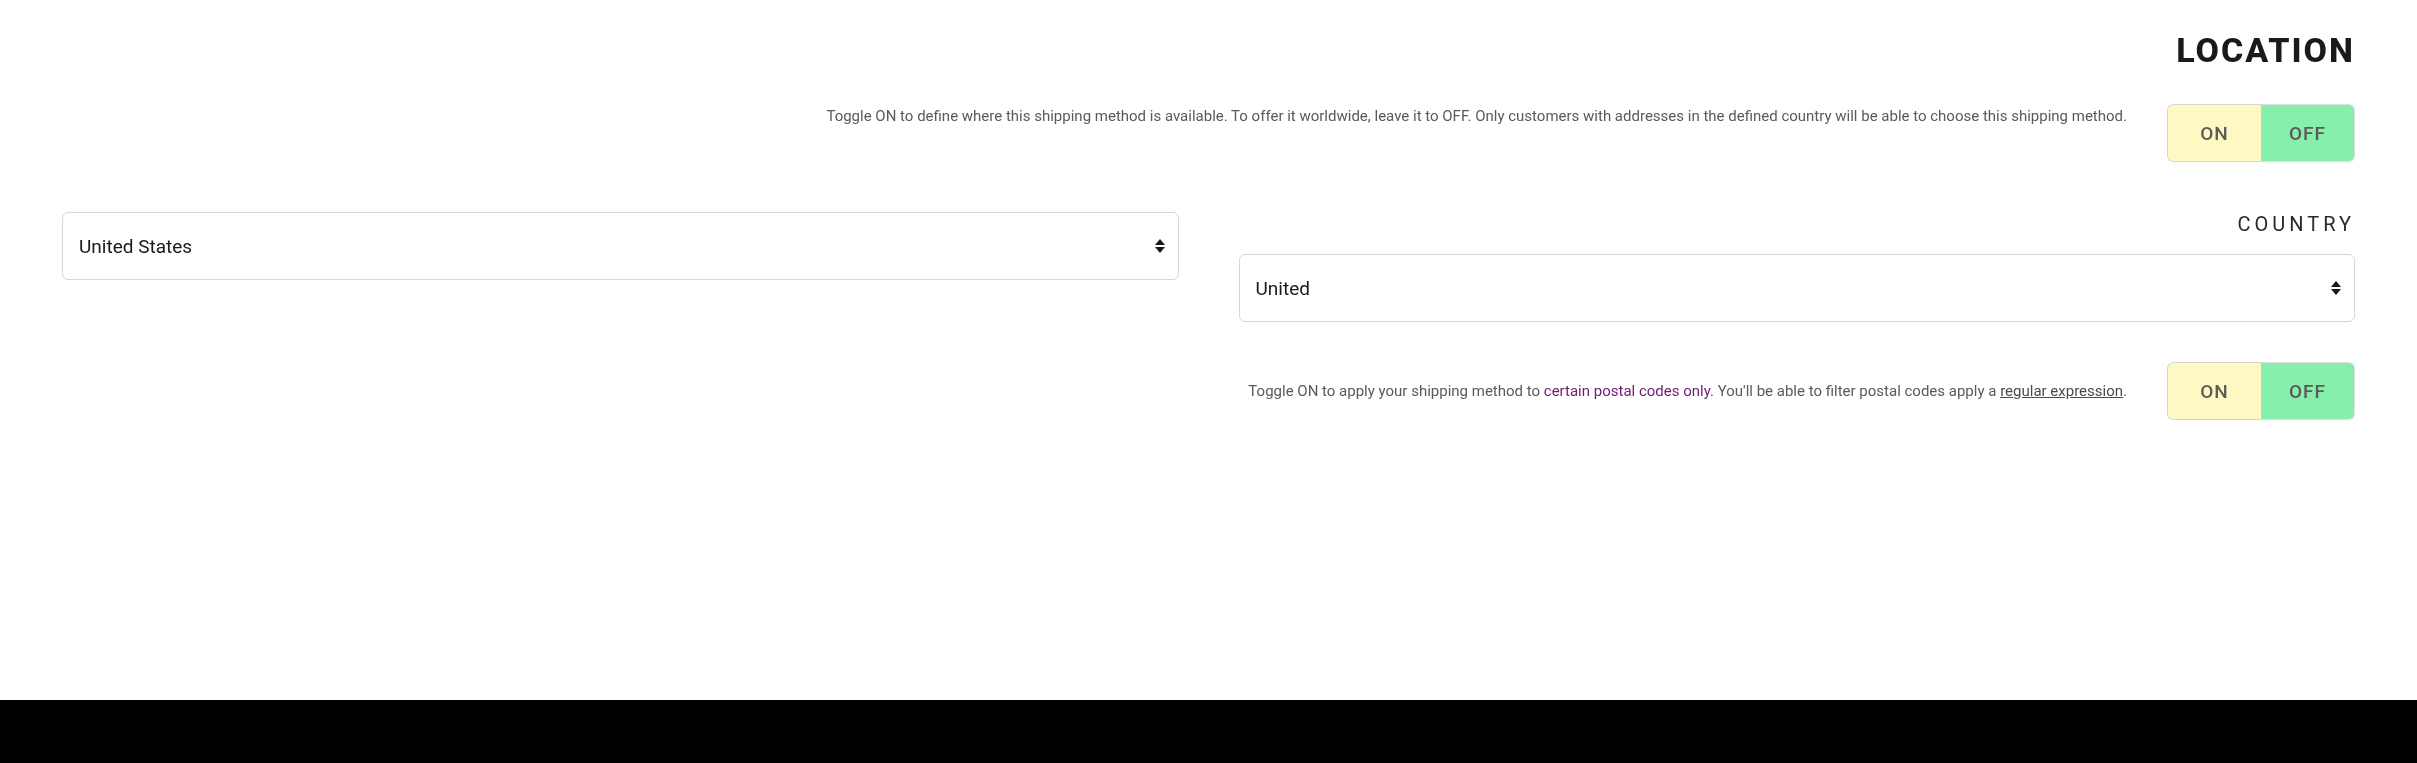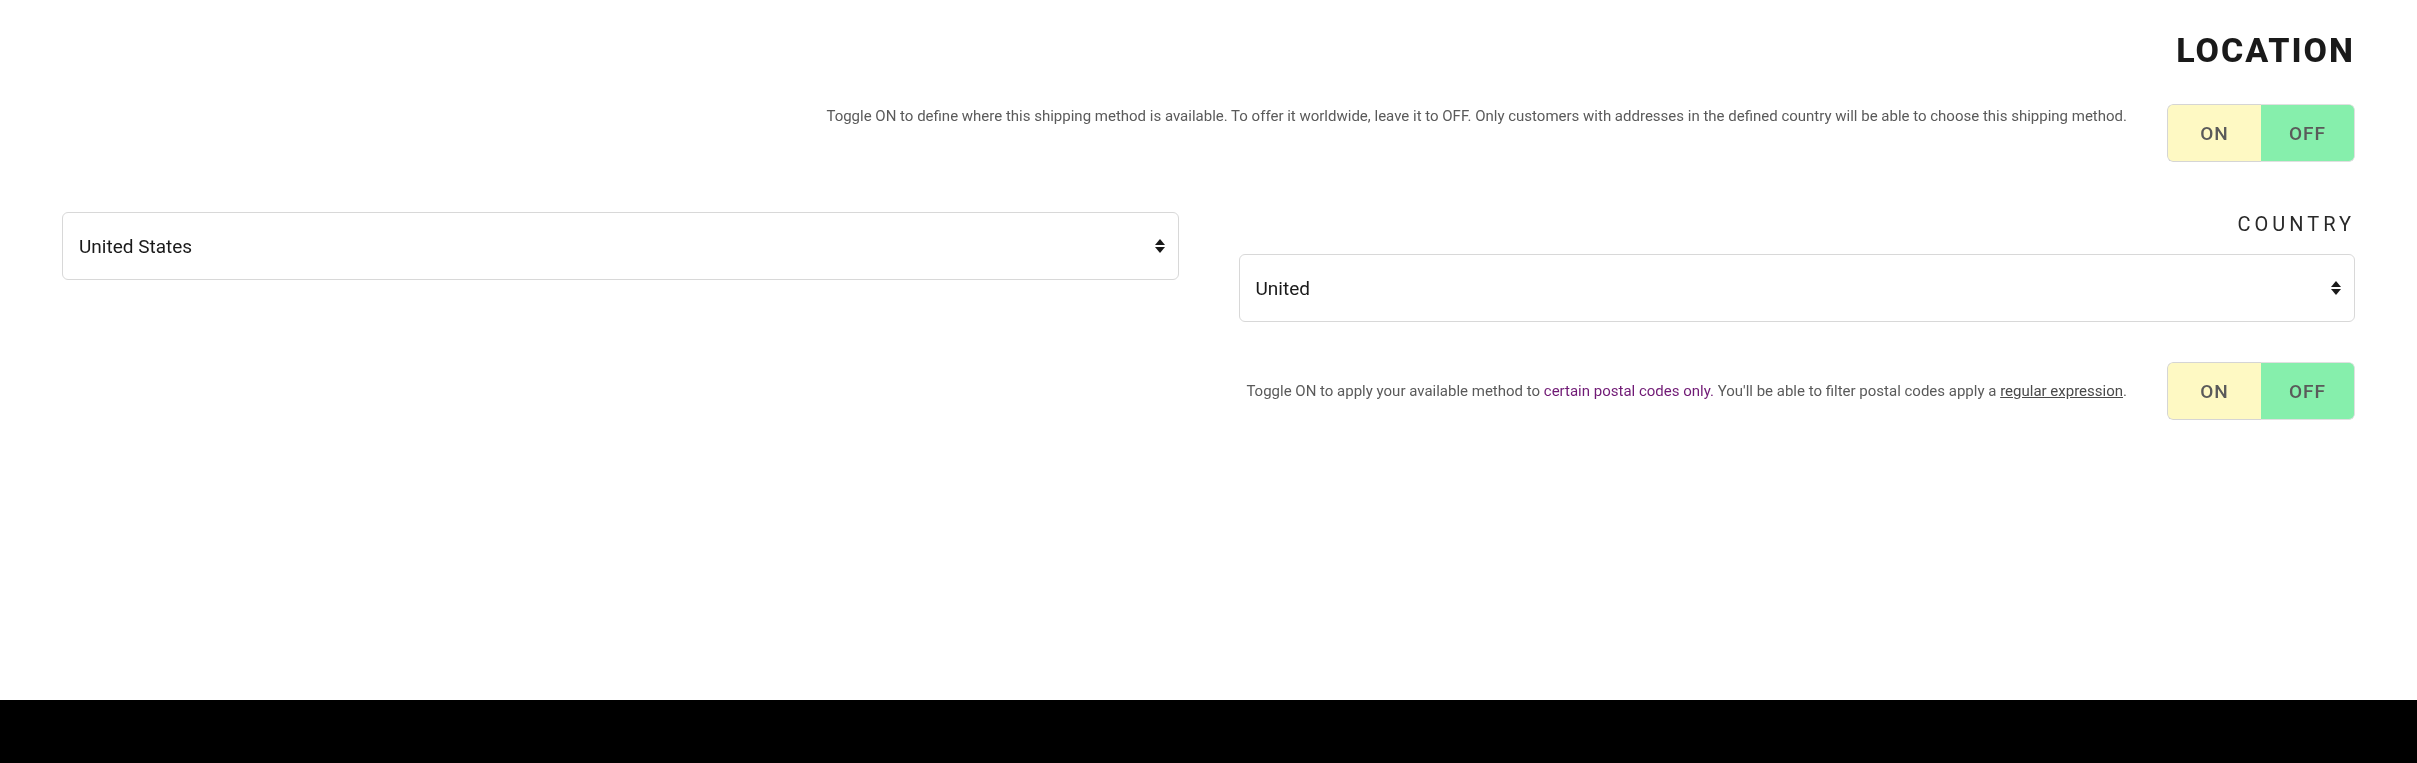--- a/index.html
+++ b/index.html
@@ -184,21 +184,21 @@
       <div class="select-arrows">
         <div class="arrow-up"></div>
         <div class="arrow-down"></div>
       </div>
     </div>
   </div>
 </div>
 
 <div class="row-postal">
   <p class="desc">
-    <span>Toggle ON to apply your available method to </span><strong>certain postal codes only.</strong><span> You'll be able to filter postal codes apply a </span><a href="#">regular expression</a><span>.</span>
+    <span>Toggle ON to apply your shipping method to </span><strong>certain postal codes only.</strong><span> You'll be able to filter postal codes apply a </span><a href="#">regular expression</a><span>.</span>
   </p>
   <div class="toggle-group">
     <div class="toggle-btn active">ON</div>
     <div class="toggle-btn">OFF</div>
   </div>
 </div>
 
 <div class="footer-bar"></div>
 
 </body></html>

